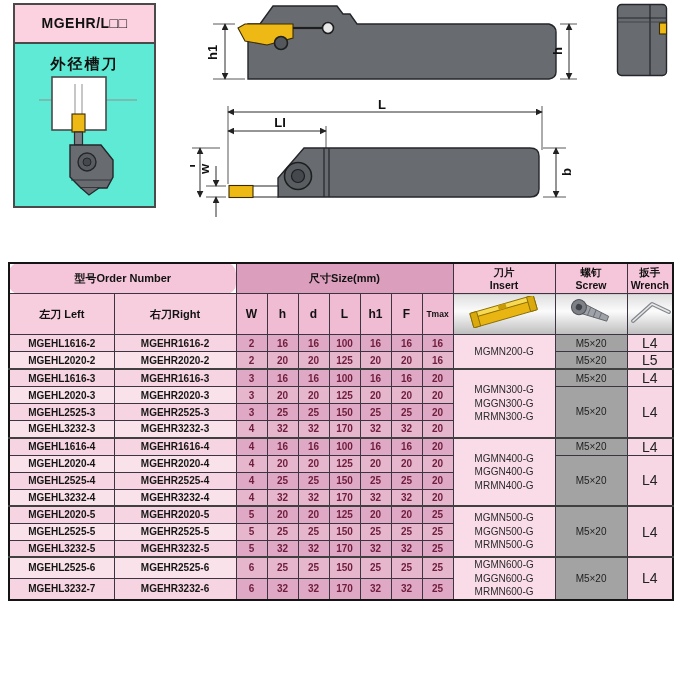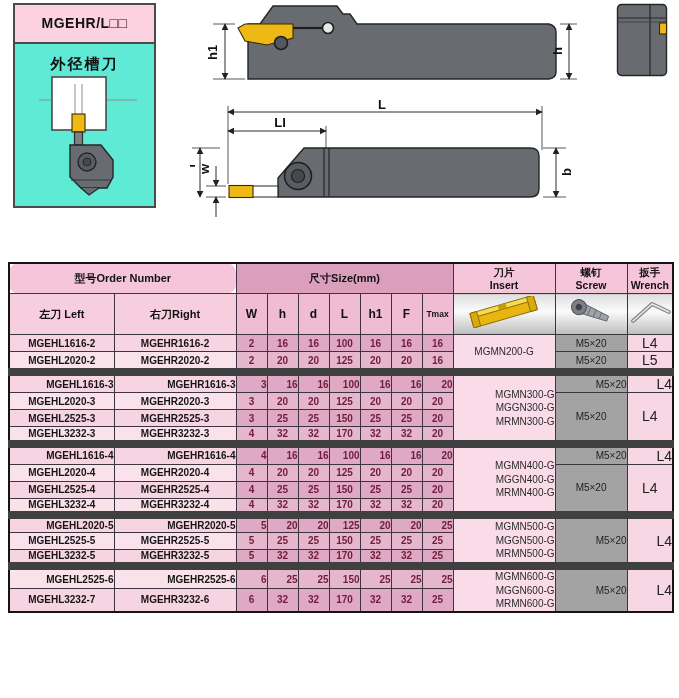--- a/index.html
+++ b/index.html
@@ -38,21 +38,21 @@
   .hBs.tmx{font-size:8.5px;}
   .photo{background:linear-gradient(180deg,#dedede 0%,#fbfbfb 42%,#bdbdbd 100%);}
   .spec tbody tr{height:17px;}
   .co{background:#f7d4e1;font-size:10px;font-weight:700;color:#151515;}
   .cs{background:#dfa8c4;font-size:10px;font-weight:700;color:#6e1d3c;}
   .spec tbody tr:nth-child(even) .co{background:#fae2eb;}
   .spec tbody tr:nth-child(even) .cs{background:#e6b6cc;}
   .ci{background:#f9dce8;font-size:10px;color:#2b2b2b;white-space:pre-line;line-height:1.35;}
   .cscrew{background:#a3a3a3;font-size:10px;color:#222;}
   .cwr{background:#f8d7e4;font-size:14px;color:#222;}
-  .gs td{border-top:8px solid #404040;text-align:right;}
+  .gs td{border-top:2px solid #404040;}
 </style>
 </head>
 <body>
 
 <div class="card">
   <div class="card-title">MGEHR/L□□</div>
   <div class="card-sub">外径槽刀</div>
   <svg class="card-svg" width="143" height="140" viewBox="0 0 143 140">
     <line x1="24" y1="33" x2="122" y2="33" stroke="#8f8f8f" stroke-width="1"></line>
     <rect x="37" y="10" width="54" height="53" fill="#ffffff" stroke="#4a4a4a" stroke-width="1.6"></rect>

